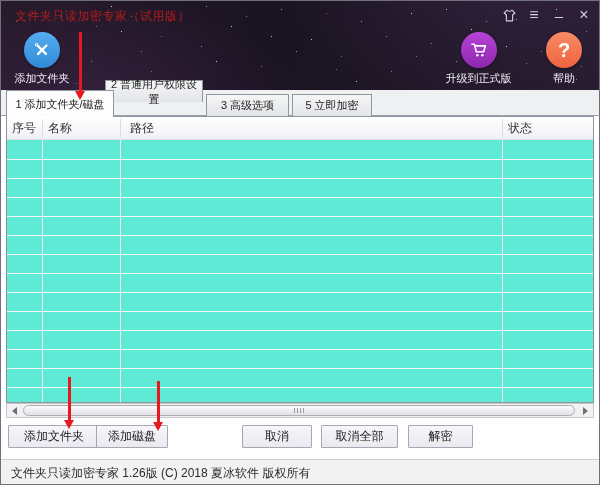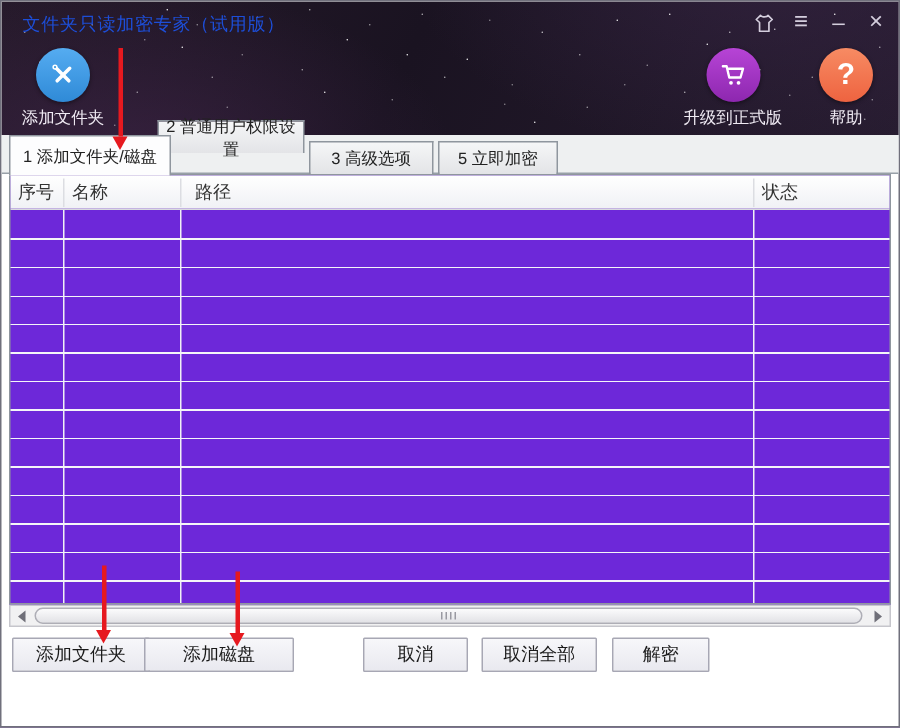--- a/index.html
+++ b/index.html
@@ -24,48 +24,48 @@
     75px 82px rgba(255,255,255,.5),110px 5px #fff,140px 50px rgba(255,255,255,.6),
     185px 80px rgba(255,255,255,.55),215px 60px #fff,245px 15px rgba(255,255,255,.6),
     295px 50px rgba(255,255,255,.7),325px 12px rgba(255,255,255,.5),355px 80px #fff,
     385px 35px rgba(255,255,255,.65),415px 55px rgba(255,255,255,.5),445px 8px #fff,
     485px 20px rgba(255,255,255,.7),525px 62px rgba(255,255,255,.55),555px 8px #fff,
     585px 30px rgba(255,255,255,.65),15px 20px rgba(255,255,255,.6),50px 55px #fff,
     95px 25px rgba(255,255,255,.5),205px 5px rgba(255,255,255,.7),335px 68px rgba(255,255,255,.5),
     505px 45px #fff,575px 78px rgba(255,255,255,.6),130px 15px rgba(255,255,255,.55),
     270px 35px #fff,160px 35px rgba(255,255,255,.5);}
 
-  .window-title{position:absolute;left:14px;top:7px;font-size:12px;color:#1d4ed8;letter-spacing:.5px;}
+  .window-title{position:absolute;left:14px;top:7px;font-size:12px;color:#b91c1c;letter-spacing:.5px;}
   .tb-controls{position:absolute;top:5px;right:6px;display:flex;align-items:center;gap:7px;color:#d4cedd;}
   .tb-btn{width:18px;height:18px;display:flex;align-items:center;justify-content:center;font-size:14px;cursor:default;}
   .tb-btn svg{display:block;}
 
   
   .tool{position:absolute;top:31px;text-align:center;color:#efeaf3;font-size:11px;cursor:default;}
   .tool .circle{width:36px;height:36px;border-radius:50%;margin:0 auto 3px;display:flex;align-items:center;justify-content:center;box-shadow:0 1px 3px rgba(0,0,0,.45);}
   .circle.blue{background:linear-gradient(180deg,#55acf1,#2f8ad7);}
   .circle.purple{background:linear-gradient(180deg,#b744d6,#8d27af);}
   .circle.orange{background:linear-gradient(180deg,#f78b63,#ee6340);}
   .tool-settings{left:11px;width:60px;}
-  .tool-upgrade{left:450px;width:75px;}
+  .tool-upgrade{left:440px;width:75px;}
   .tool-help{left:540px;width:46px;}
   .qmark{color:#fff;font-size:20px;font-weight:700;line-height:1;}
 
   
   .tabstrip{position:absolute;left:0;top:89px;width:600px;height:26px;background:#eef0f1;border-bottom:1px solid #98a0a8;}
   .tab{position:absolute;font-size:11px;color:#222;text-align:center;border:1px solid #8f969e;border-bottom:none;
        background:linear-gradient(180deg,#f5f6f7,#e3e4e7);display:flex;align-items:center;justify-content:center;cursor:default;}
   .tab.active{background:#fdfdfe;z-index:3;}
   .tab1{left:5px;top:89px;width:108px;height:27px;}
   .tab2{left:104px;top:79px;width:98px;height:22px;}
   .tab3{left:205px;top:93px;width:83px;height:22px;}
   .tab4{left:291px;top:93px;width:80px;height:22px;}
 
   
-  .listpanel{position:absolute;left:5px;top:115px;width:588px;height:287px;background:#6d28d9;border:1px solid #8f969e;z-index:1;}
+  .listpanel{position:absolute;left:5px;top:115px;width:588px;height:287px;background:#5eead4;border:1px solid #8f969e;z-index:1;}
   .listheader{position:absolute;left:0;top:0;width:100%;height:23px;background:linear-gradient(180deg,#ffffff,#f0f1f5);border-bottom:1px solid #d9dade;}
   .hcell{position:absolute;top:0;height:23px;line-height:23px;font-size:12px;color:#333;padding-left:5px;cursor:default;}
   .hsep{position:absolute;top:2px;width:1px;height:19px;background:#dcdde2;}
   .vline{position:absolute;top:23px;width:1px;height:262px;background:#f0f1f5;}
   .rows{position:absolute;left:0;top:24px;width:100%;height:261px;
     background:repeating-linear-gradient(to bottom,transparent 0 18px,#f4f5f8 18px 19px);}
 
   
   .hscroll{position:absolute;left:5px;top:402px;width:588px;height:15px;background:#f1f1f2;border:1px solid #c6c6cc;}
   .sb-arrow{position:absolute;top:0;width:15px;height:13px;display:flex;align-items:center;justify-content:center;}
@@ -74,21 +74,21 @@
   .tri-l{width:0;height:0;border-top:4px solid transparent;border-bottom:4px solid transparent;border-right:5px solid #6f6f78;}
   .tri-r{width:0;height:0;border-top:4px solid transparent;border-bottom:4px solid transparent;border-left:5px solid #6f6f78;}
   .sb-thumb{position:absolute;left:16px;top:1px;width:552px;height:11px;border:1px solid #aeaeb6;border-radius:6px;
     background:linear-gradient(180deg,#fbfbfc,#e2e2e6);display:flex;align-items:center;justify-content:center;gap:2px;}
   .grip{width:1px;height:5px;background:#9a9aa2;}
 
   
   .btn{position:absolute;top:424px;height:23px;font-size:12px;color:#1a1a1a;text-align:center;line-height:21px;
     background:linear-gradient(180deg,#f7f7fa,#e9e9ef);border:1px solid #a7a7b4;border-radius:1px;cursor:default;}
   .btn-addfolder{left:7px;width:92px;}
-  .btn-adddisk{left:95px;width:100px;}
+  .btn-adddisk{left:95px;width:72px;}
   .btn-cancel{left:241px;width:70px;}
   .btn-cancelall{left:320px;width:77px;}
   .btn-decrypt{left:407px;width:65px;}
 
   
   .statusbar{position:absolute;left:0;top:458px;width:600px;height:27px;background:#f2f2f2;border-top:1px solid #cfcfcf;}
   .statusbar span{position:absolute;left:10px;top:0;line-height:26px;font-size:12px;color:#2b2b2b;}
 
   
   .arrow{position:absolute;z-index:50;}
@@ -184,20 +184,23 @@
         <div class="tri-r"></div>
       </div>
   </div>
 
   <div class="btn btn-addfolder">添加文件夹</div>
   <div class="btn btn-adddisk">添加磁盘</div>
   <div class="btn btn-cancel">取消</div>
   <div class="btn btn-cancelall">取消全部</div>
   <div class="btn btn-decrypt">解密</div>
 
+  <div class="statusbar">
+    <span>文件夹只读加密专家  1.26版  (C) 2018 夏冰软件 版权所有</span>
+  </div>
 
   <div class="arrow">
     <div class="stem" style="left:77.5px;top:31px;height:59px;"></div>
     <div class="head" style="left:73.5px;top:90px;"></div>
   </div>
   <div class="arrow">
     <div class="stem" style="left:66.5px;top:376px;height:43px;"></div>
     <div class="head" style="left:62.5px;top:419px;"></div>
   </div>
   <div class="arrow">

